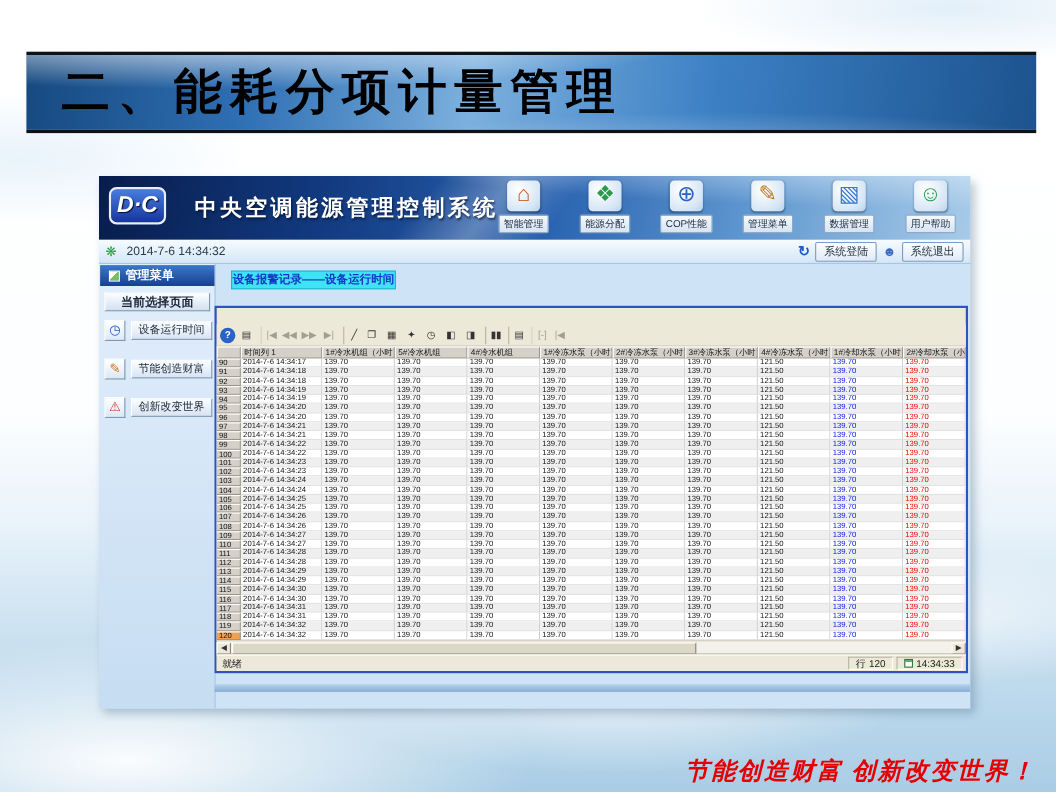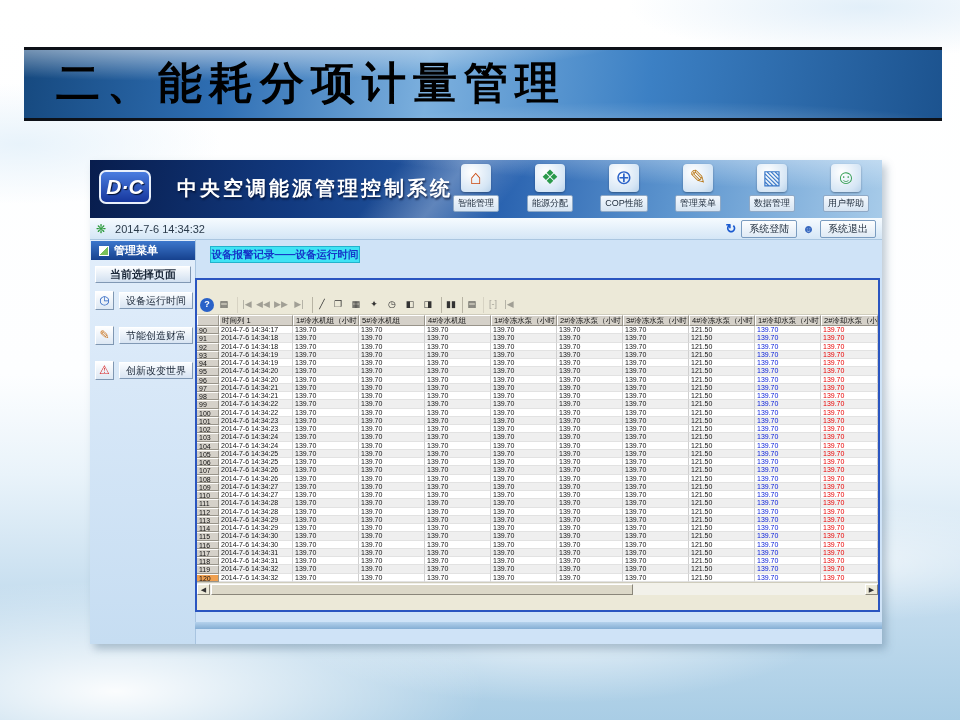--- a/index.html
+++ b/index.html
@@ -659,19 +659,31 @@
               <div class="cell" style="width: 66px;">121.50</div>
               <div class="cell c7v" style="width: 66px;">139.70</div>
               <div class="cell c8v" style="width: 57px;">139.70</div>
             </div>
           </div>
         <div class="hscroll">
           <span class="hs-arrow left">◀</span>
           <span class="hs-thumb"></span>
           <span class="hs-arrow right">▶</span>
         </div>
+        <div class="win-status">
+          <span class="ws-ready">就绪</span>
+          <span class="ws-cell">
+            <span>行</span>
+            <span>120</span>
+          </span>
+          <span class="ws-cell">
+            <span class="ws-ico"></span>
+            <span>14:34:33</span>
+          </span>
+        </div>
       </div>
 
       <div class="app-footer-line"></div>
     </div>
   </div>
 
+  <div class="slogan">节能创造财富 创新改变世界！</div>
 </div>
 
 </body></html>

